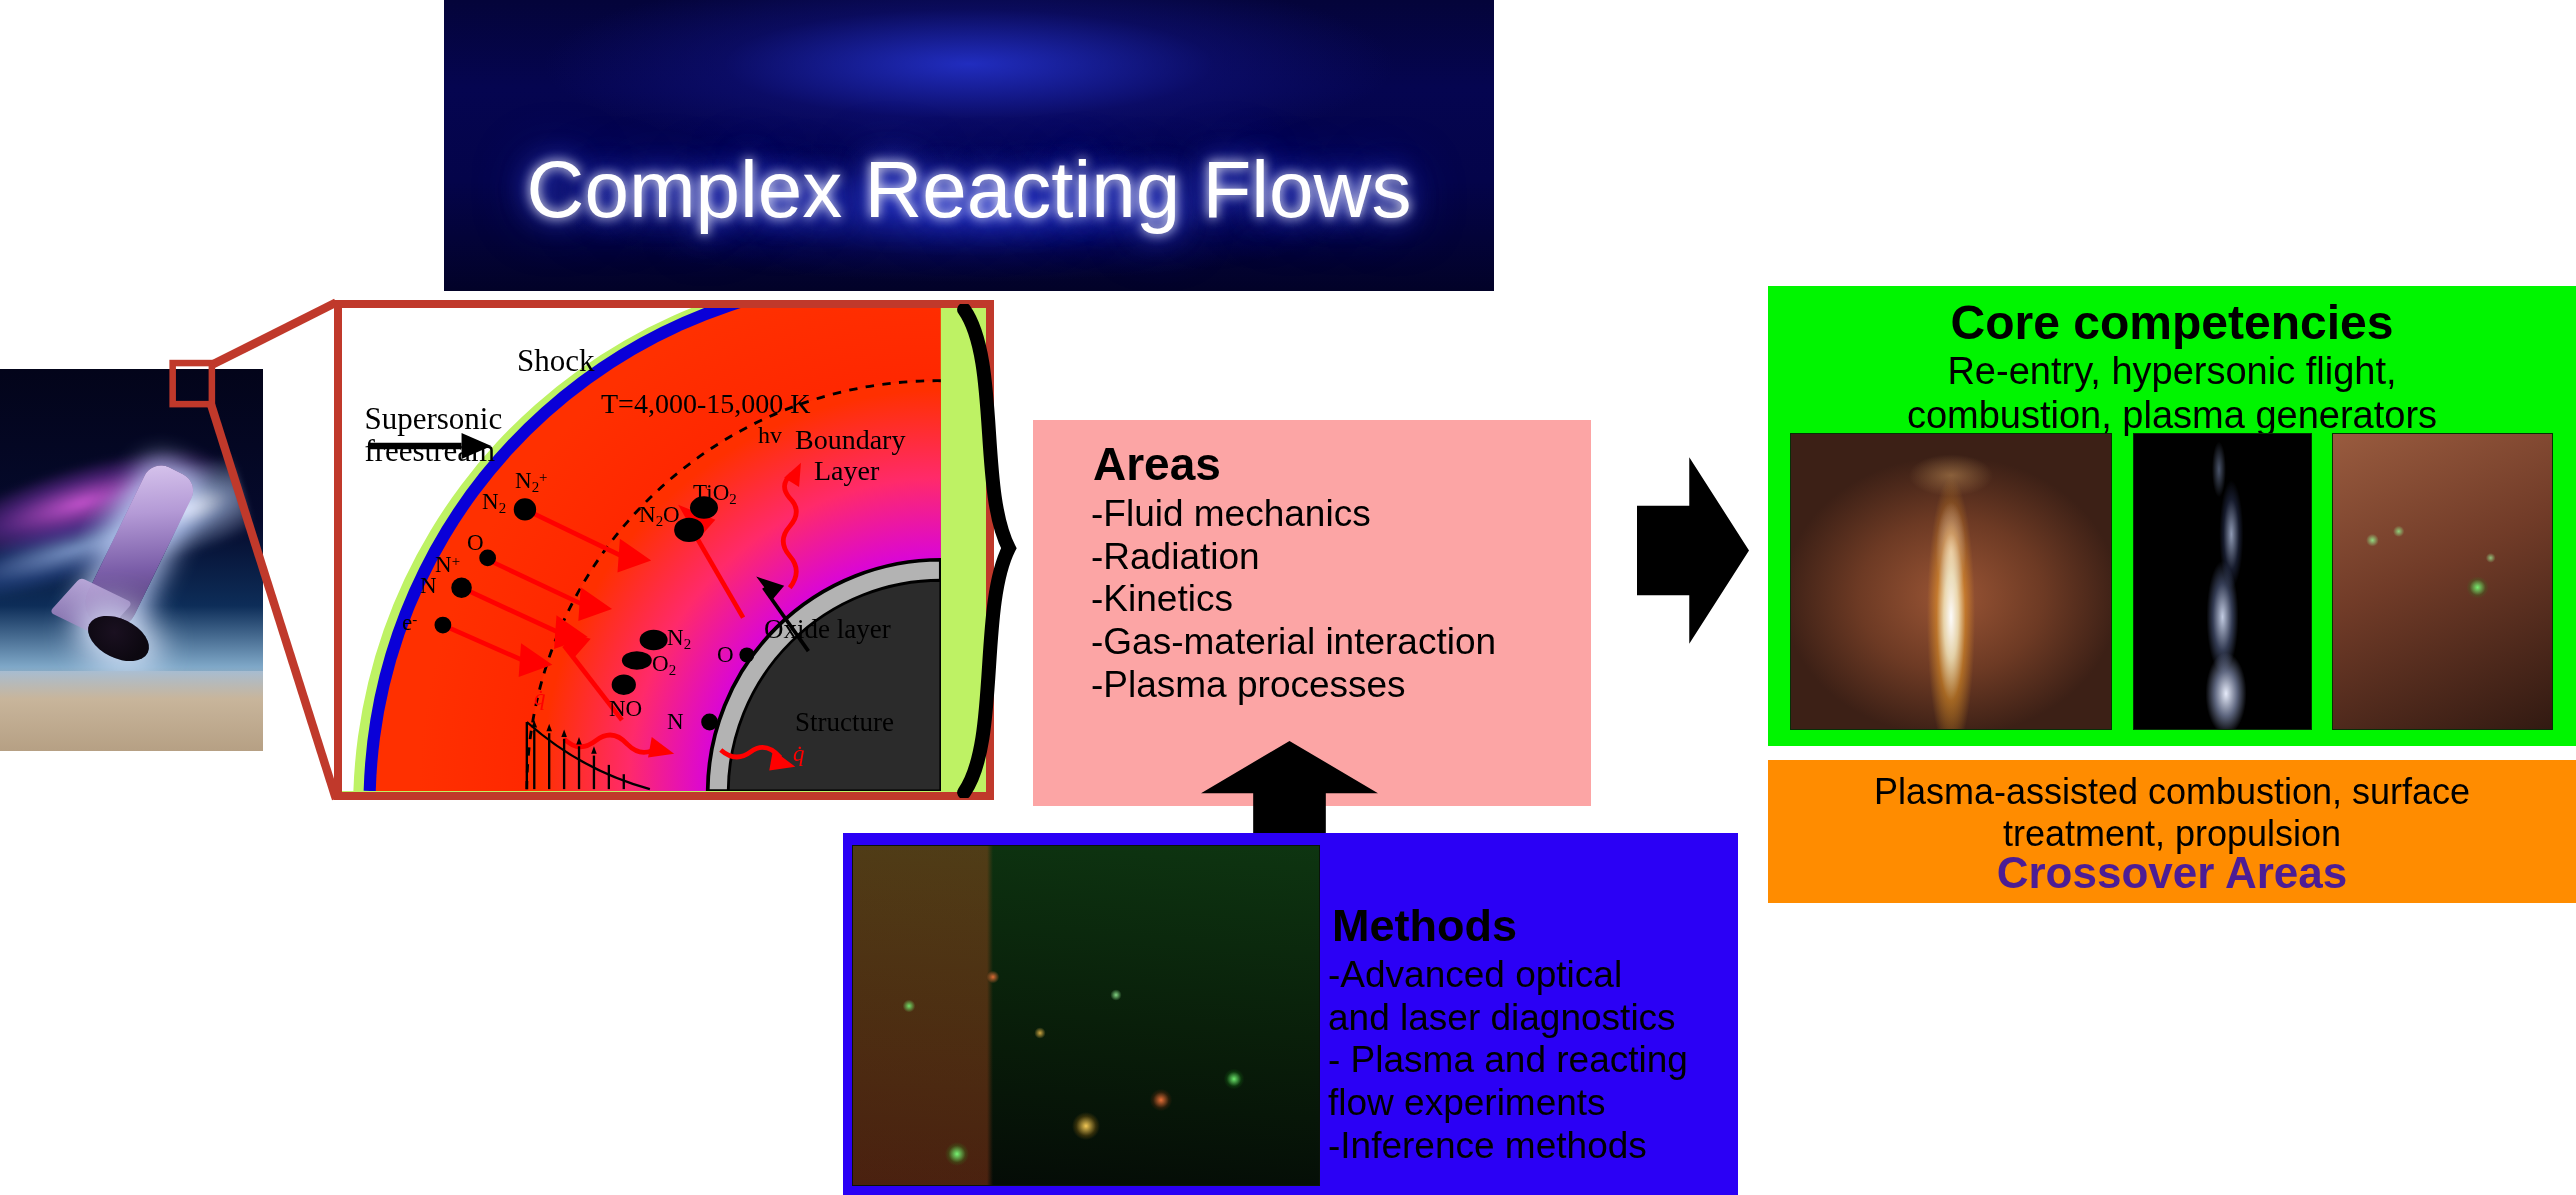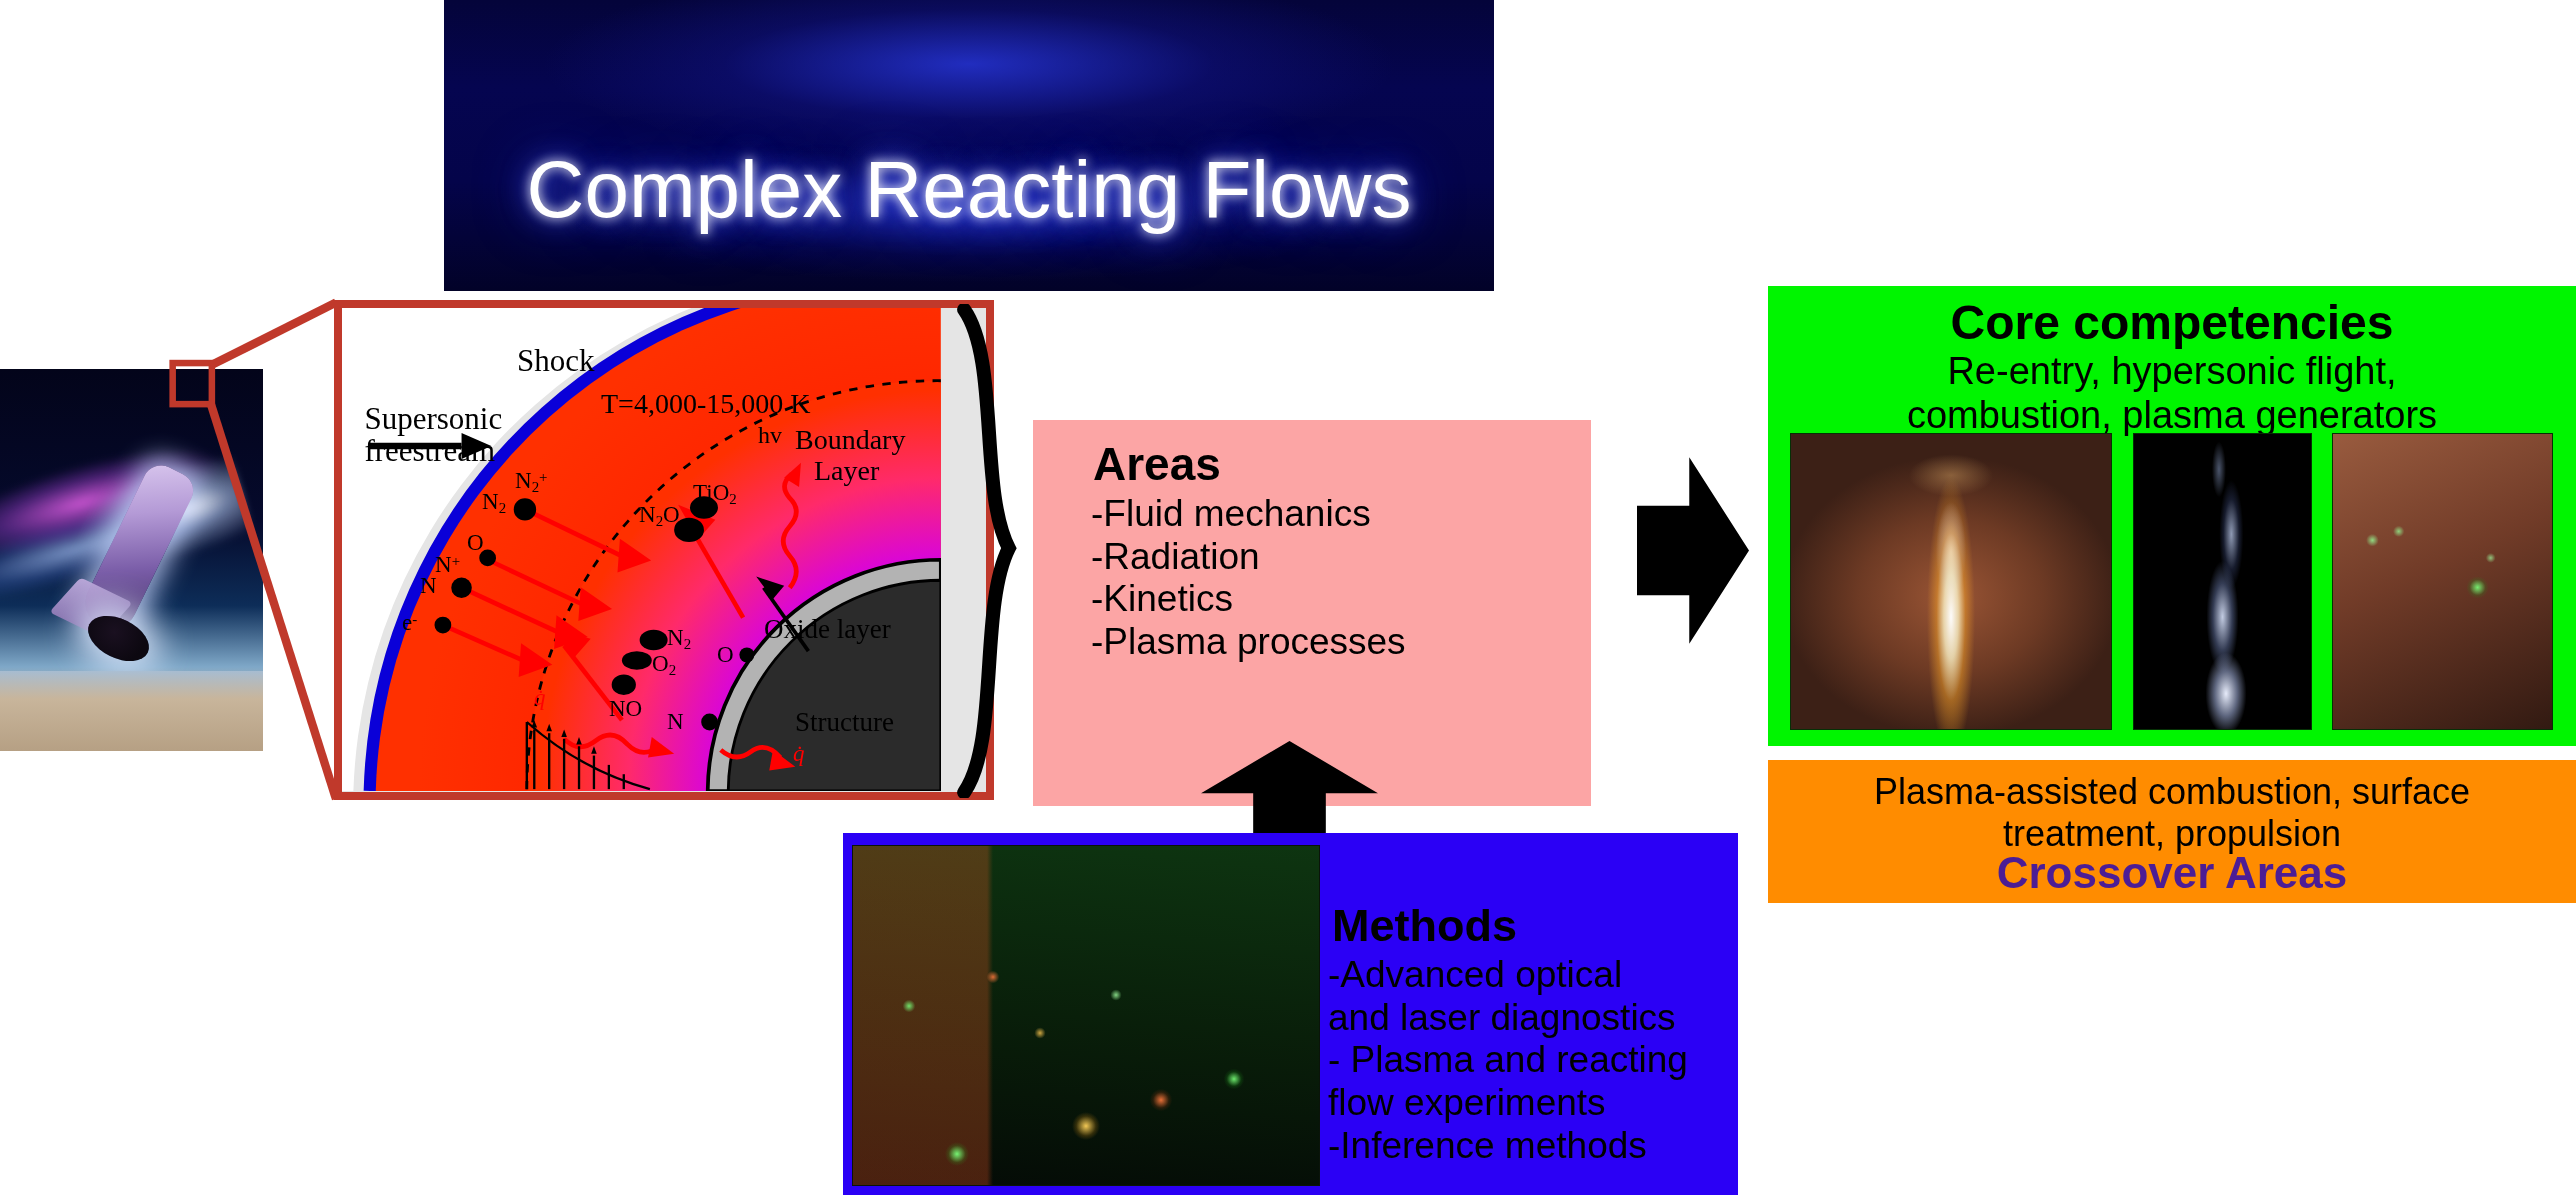--- a/index.html
+++ b/index.html
@@ -78,21 +78,21 @@
     position:absolute; left:0; bottom:0; width:100%; height:80px;
     background: linear-gradient(180deg, rgba(170,190,210,0.9) 0%, #c8b59b 35%, #b6a084 100%);
   }
 
   
   .callout-svg { position:absolute; left:0px; top:280px; width:392px; height:560px; overflow:visible; }
 
   
   .diagram {
     position:absolute; left:334px; top:300px; width:660px; height:500px;
-    border:8.4px solid #c0392b; background:#e5e5e5; box-sizing:border-box; overflow:hidden;
+    border:8.4px solid #c0392b; background:#bef264; box-sizing:border-box; overflow:hidden;
   }
   .dg-inner { position:absolute; inset:0; overflow:hidden; }
   .lbl { position:absolute; font-family:"Liberation Serif", serif; color:#000; white-space:nowrap; }
   .lbl-red { color:#ff0000; }
   .sub { font-size:.65em; vertical-align:-.25em; }
   .sup { font-size:.65em; vertical-align:.42em; }
 
   
   .brace { position:absolute; left:951px; top:304px; width:84px; height:494px; }
 
@@ -327,20 +327,21 @@
   <svg class="brace" viewBox="0 0 90 530">
     <path d="M 14 6 C 52 60, 30 200, 62 262 C 30 326, 52 470, 14 524" fill="none" stroke="#000" stroke-width="15" stroke-linecap="round"></path>
   </svg>
 
   <div class="areas">
     <div class="hd">Areas</div>
     <ul>
       <li>-Fluid mechanics</li>
       <li>-Radiation</li>
       <li>-Kinetics</li>
+      <li>-Gas-material interaction</li>
       <li>-Plasma processes</li>
     </ul>
   </div>
 
   <svg class="arrow-right" viewBox="0 0 120 200">
     <polygon points="0,52 56,52 56,0 120,100 56,200 56,148 0,148" fill="#000"></polygon>
   </svg>
   <svg class="arrow-up" viewBox="0 0 190 102">
     <polygon points="95,0 190,56 134,56 134,102 56,102 56,56 0,56" fill="#000"></polygon>
   </svg>

